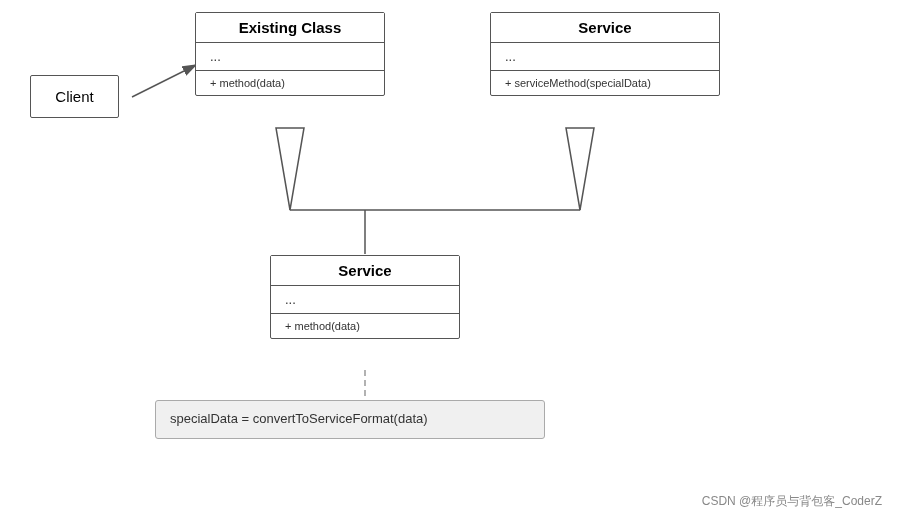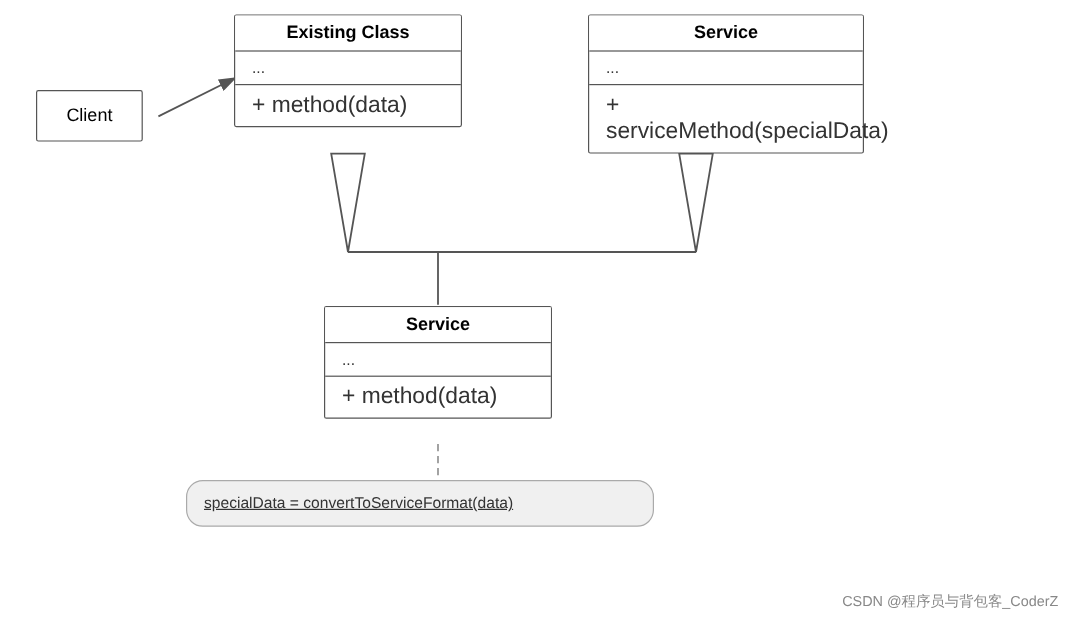--- a/index.html
+++ b/index.html
@@ -39,46 +39,45 @@
     .uml-class .class-body {
       padding: 6px 14px;
       border-bottom: 1.5px solid #555;
       font-size: 13px;
       color: #333;
       min-height: 28px;
     }
 
     .uml-class .class-methods {
       padding: 6px 14px;
-      font-size: 19px;
+      font-size: 11px;
       color: #333;
     }
 
     
     .client-box {
       position: absolute;
       background: #fff;
       border: 1.5px solid #555;
       border-radius: 2px;
       padding: 12px 18px;
       font-size: 15px;
       font-weight: normal;
     }
 
     
     .note-box {
       position: absolute;
       background: #f0f0f0;
       border: 1.5px solid #aaa;
-      border-radius: 14px;
+      border-radius: 3px;
       padding: 8px 14px;
       font-size: 13px;
       color: #333;
       line-height: 1.6;
-      text-decoration: underline;
     }
 
     
     .svg-overlay {
       position: absolute;
       top: 0;
       left: 0;
       width: 898px;
       height: 514px;
       pointer-events: none;

